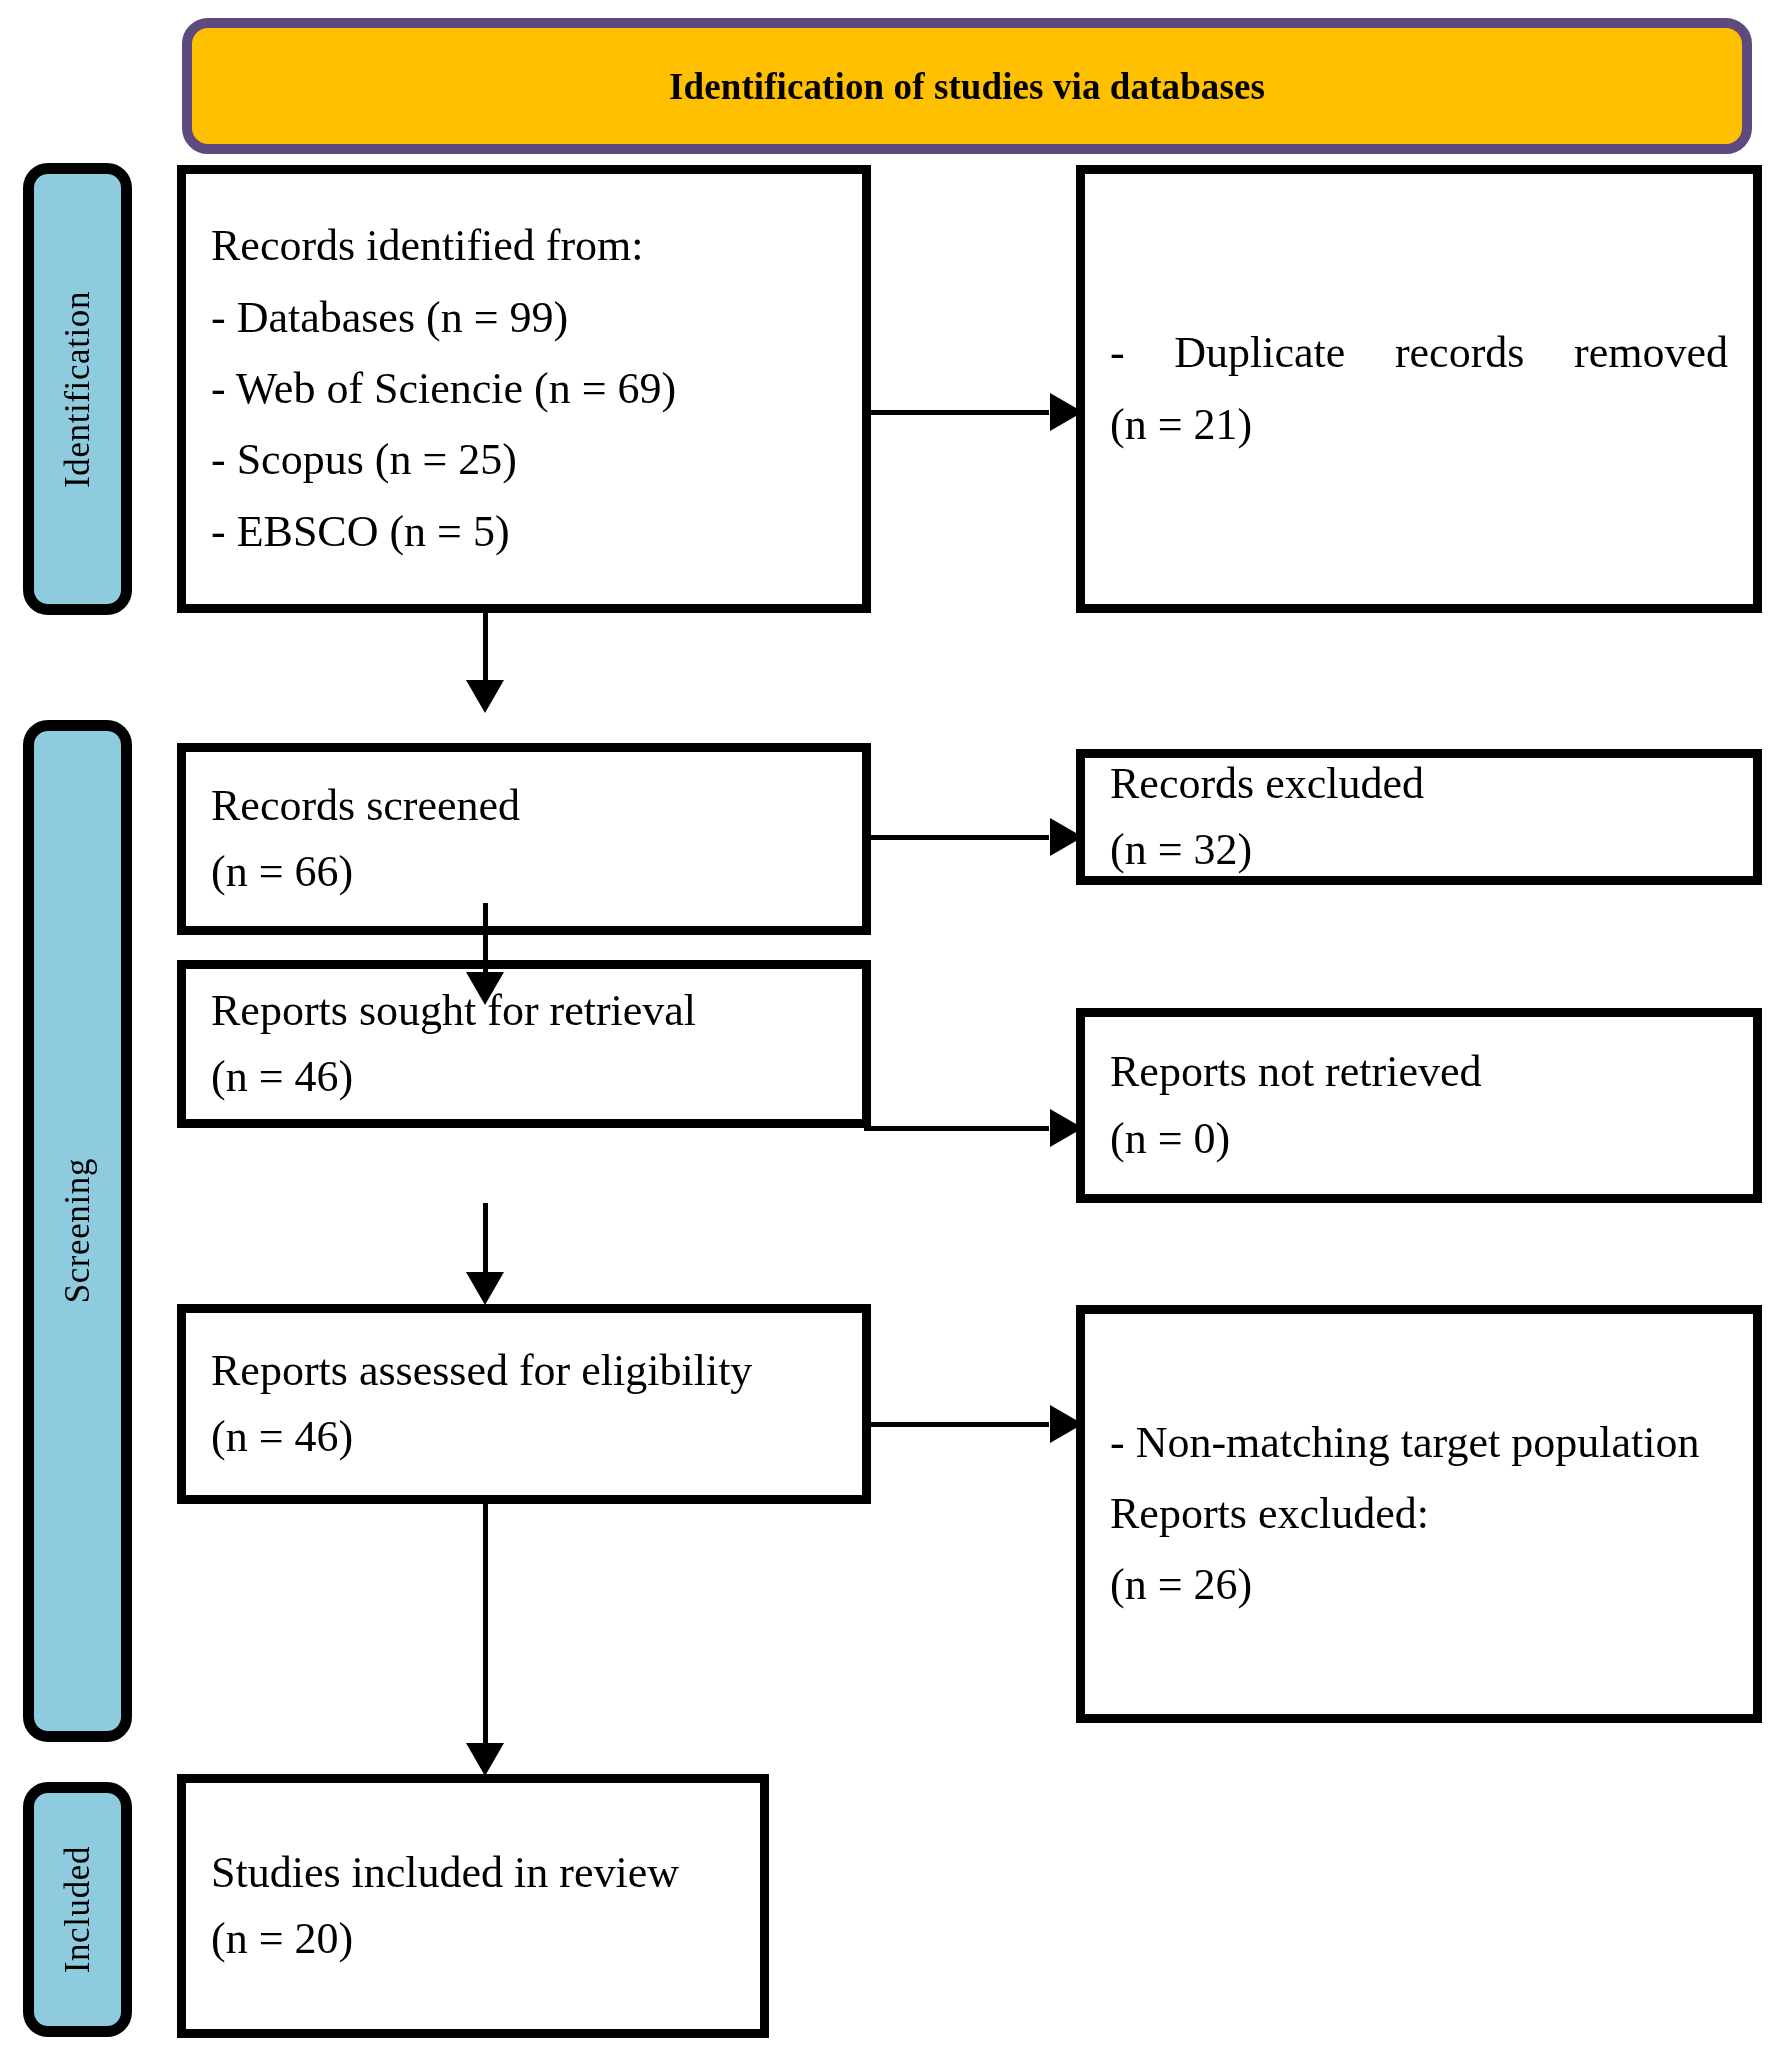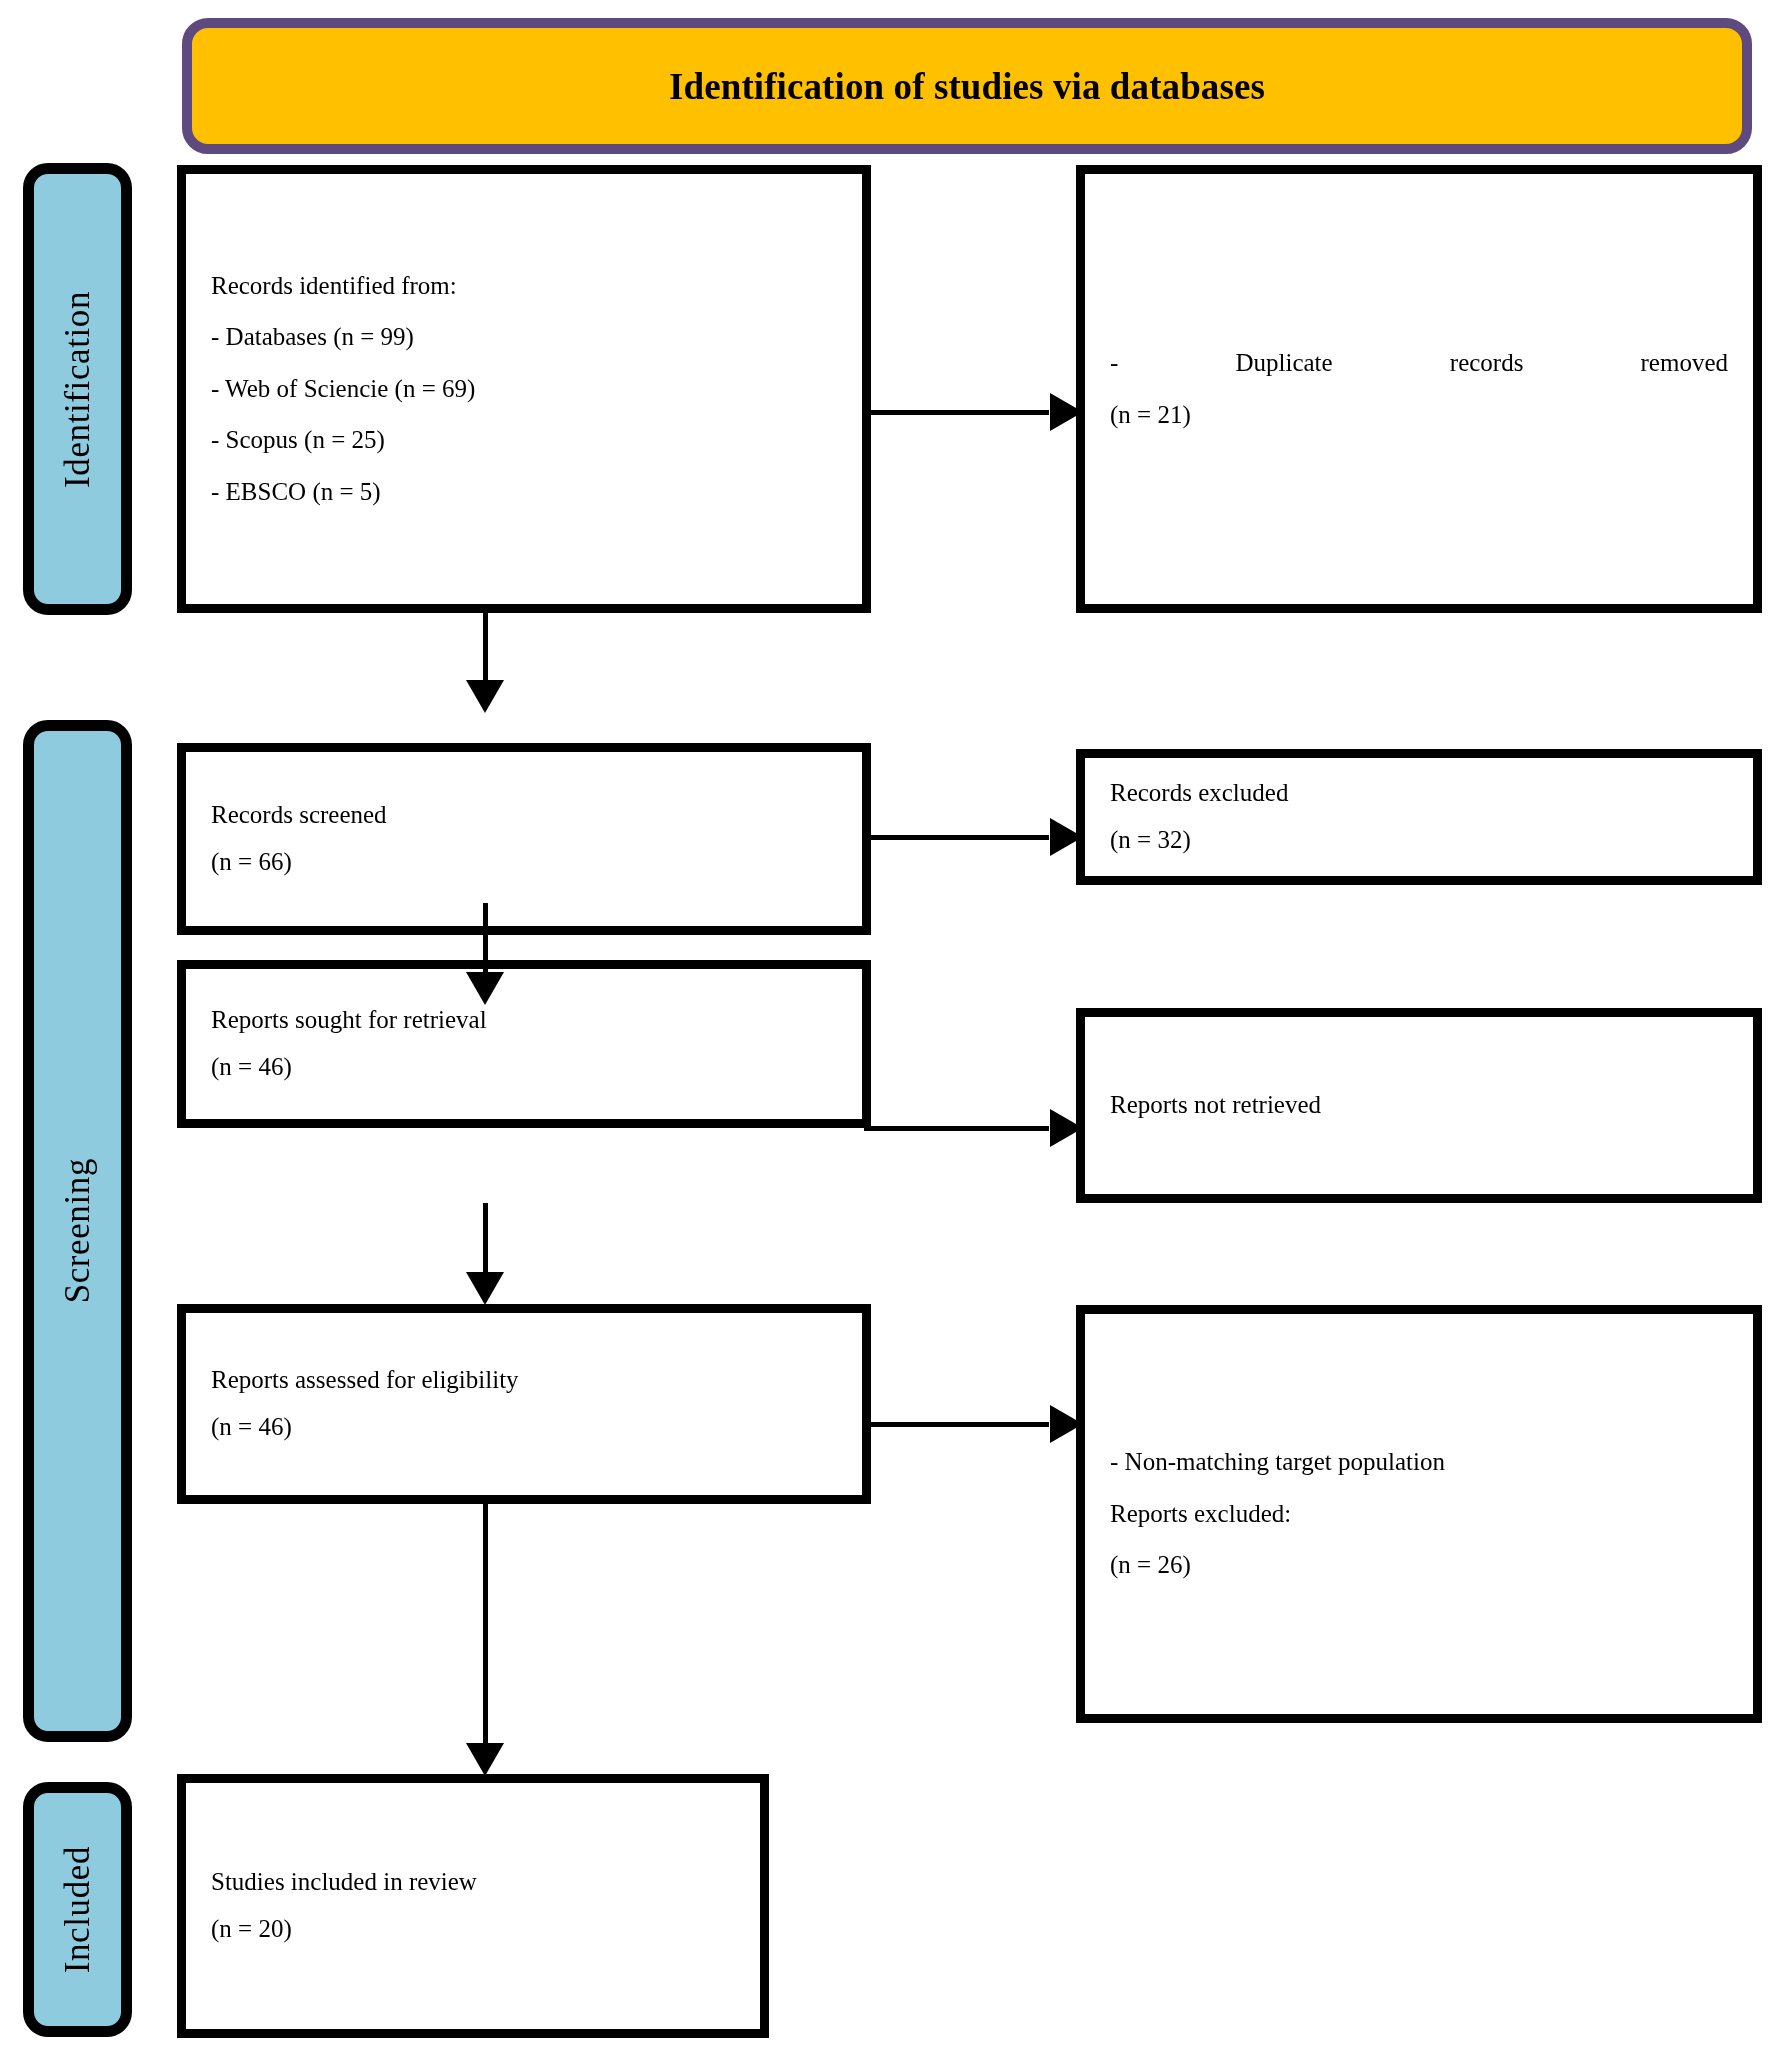--- a/index.html
+++ b/index.html
@@ -86,21 +86,21 @@
     background: #ffffff;
     border: 9.7px solid #000000;
     box-sizing: border-box;
     padding: 15px 25px;
     display: flex;
     flex-direction: column;
     justify-content: center;
   }
   .box p {
     margin: 0 0 0 0;
-    font-size: 25px;
+    font-size: 44px;
     line-height: 1.05;
     padding: 12.6px 0;
   }
   .box p.tight { padding: 10.3px 0; }
   .box p.just { text-align: justify; text-align-last: justify; }
   .box em { font-style: italic; }
 
   
   #box-identified   { left: 177px;  top: 165px;  width: 694px; height: 448px; }
   #box-removed      { left: 1076px; top: 165px;  width: 686px; height: 448px; }
@@ -214,20 +214,21 @@
     <p class="tight">(n = 32)</p>
   </div>
 
   <div class="box" id="box-sought">
     <p class="tight">Reports sought for retrieval</p>
     <p class="tight">(n = 46)</p>
   </div>
 
   <div class="box" id="box-notretrieved">
     <p class="tight">Reports not retrieved</p>
+    <p class="tight">(n = 0)</p>
   </div>
 
   <div class="box" id="box-assessed">
     <p class="tight">Reports assessed for eligibility</p>
     <p class="tight">(n = 46)</p>
   </div>
 
   <div class="box" id="box-repexcluded">
     <p>- Non-matching target population</p>
     <p>Reports excluded:</p>

